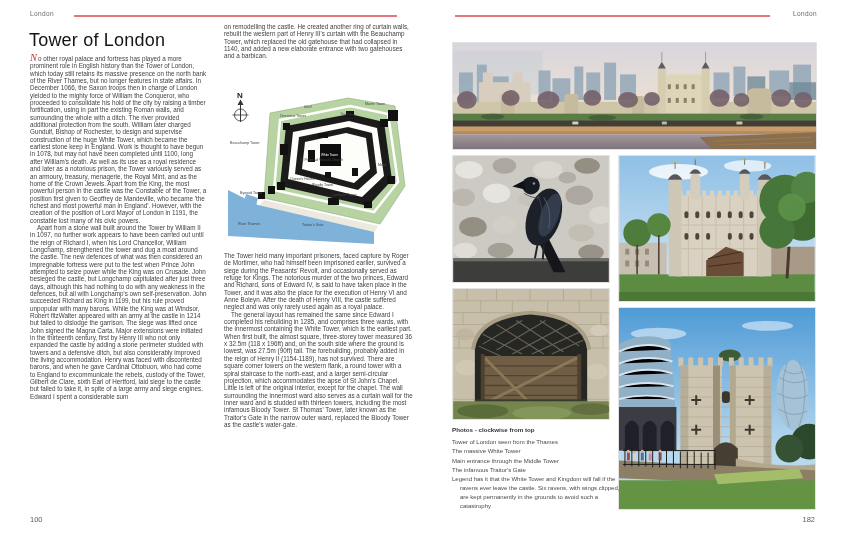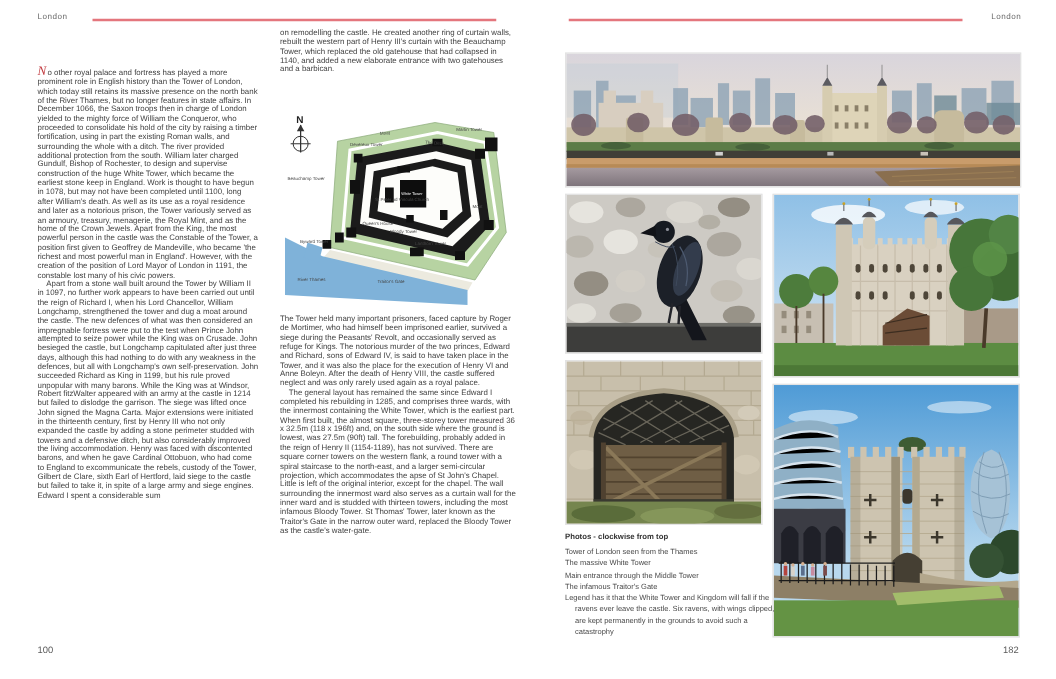--- a/index.html
+++ b/index.html
@@ -23,20 +23,21 @@
   .maplabel-w{font-size:3.1px;fill:#fff;}
 </style>
 </head>
 <body>
 
 <div id="stage">
 
   <div class="abs" style="left:0;top:0;width:422px;height:543px;">
     <span class="abs hdr" style="left:30px;top:10px;">London</span>
     <div class="abs rule" style="left:74px;top:15px;width:323px;"></div>
+    <div class="abs title" style="left:29px;top:30px;">Tower of London</div>
 
     <div class="abs body-col" style="left:30px;top:55px;width:177px;">
       <p><span class="dropcap">N</span><span>o other royal palace and fortress has played a more prominent role in English history than the Tower of London, which today still retains its massive presence on the north bank of the River Thames, but no longer features in state affairs. In December 1066, the Saxon troops then in charge of London yielded to the mighty force of William the Conqueror, who proceeded to consolidate his hold of the city by raising a timber fortification, using in part the existing Roman walls, and surrounding the whole with a ditch. The river provided additional protection from the south. William later charged Gundulf, Bishop of Rochester, to design and supervise construction of the huge White Tower, which became the earliest stone keep in England. Work is thought to have begun in 1078, but may not have been completed until 1100, long after William's death. As well as its use as a royal residence and later as a notorious prison, the Tower variously served as an armoury, treasury, menagerie, the Royal Mint, and as the home of the Crown Jewels. Apart from the King, the most powerful person in the castle was the Constable of the Tower, a position first given to Geoffrey de Mandeville, who became 'the richest and most powerful man in England'. However, with the creation of the position of Lord Mayor of London in 1191, the constable lost many of his civic powers.</span></p>
       <p class="ind">Apart from a stone wall built around the Tower by William II in 1097, no further work appears to have been carried out until the reign of Richard I, when his Lord Chancellor, William Longchamp, strengthened the tower and dug a moat around the castle. The new defences of what was then considered an impregnable fortress were put to the test when Prince John attempted to seize power while the King was on Crusade. John besieged the castle, but Longchamp capitulated after just three days, although this had nothing to do with any weakness in the defences, but all with Longchamp's own self-preservation. John succeeded Richard as King in 1199, but his rule proved unpopular with many barons. While the King was at Windsor, Robert fitzWalter appeared with an army at the castle in 1214 but failed to dislodge the garrison. The siege was lifted once John signed the Magna Carta. Major extensions were initiated in the thirteenth century, first by Henry III who not only expanded the castle by adding a stone perimeter studded with towers and a defensive ditch, but also considerably improved the living accommodation. Henry was faced with discontented barons, and when he gave Cardinal Ottobuon, who had come to England to excommunicate the rebels, custody of the Tower, Gilbert de Clare, sixth Earl of Hertford, laid siege to the castle but failed to take it, in spite of a large army and siege engines. Edward I spent a considerable sum</p>
     </div>
 
     <div class="abs body-col" style="left:224px;top:23px;width:189px;">
       <p>on remodelling the castle. He created another ring of curtain walls, rebuilt the western part of Henry III's curtain with the Beauchamp Tower, which replaced the old gatehouse that had collapsed in 1140, and added a new elaborate entrance with two gatehouses and a barbican.</p>
     </div>
 

